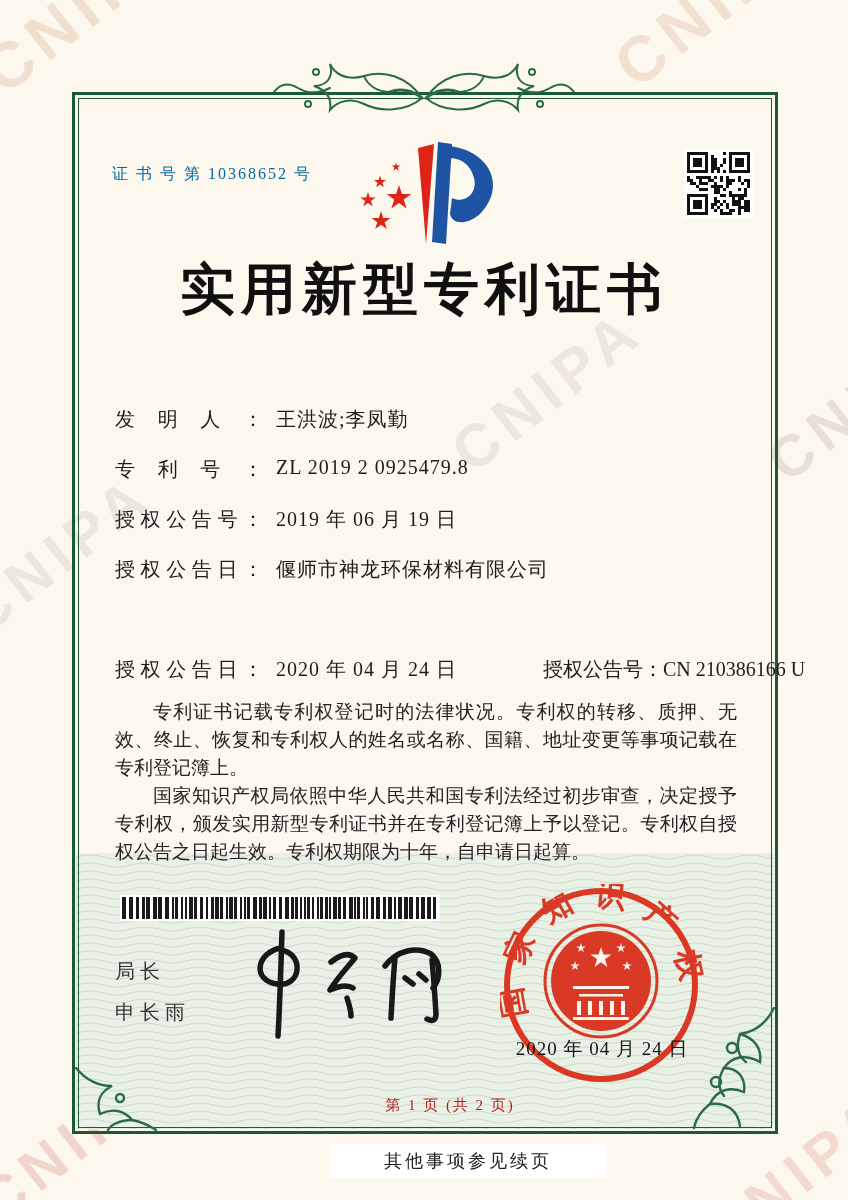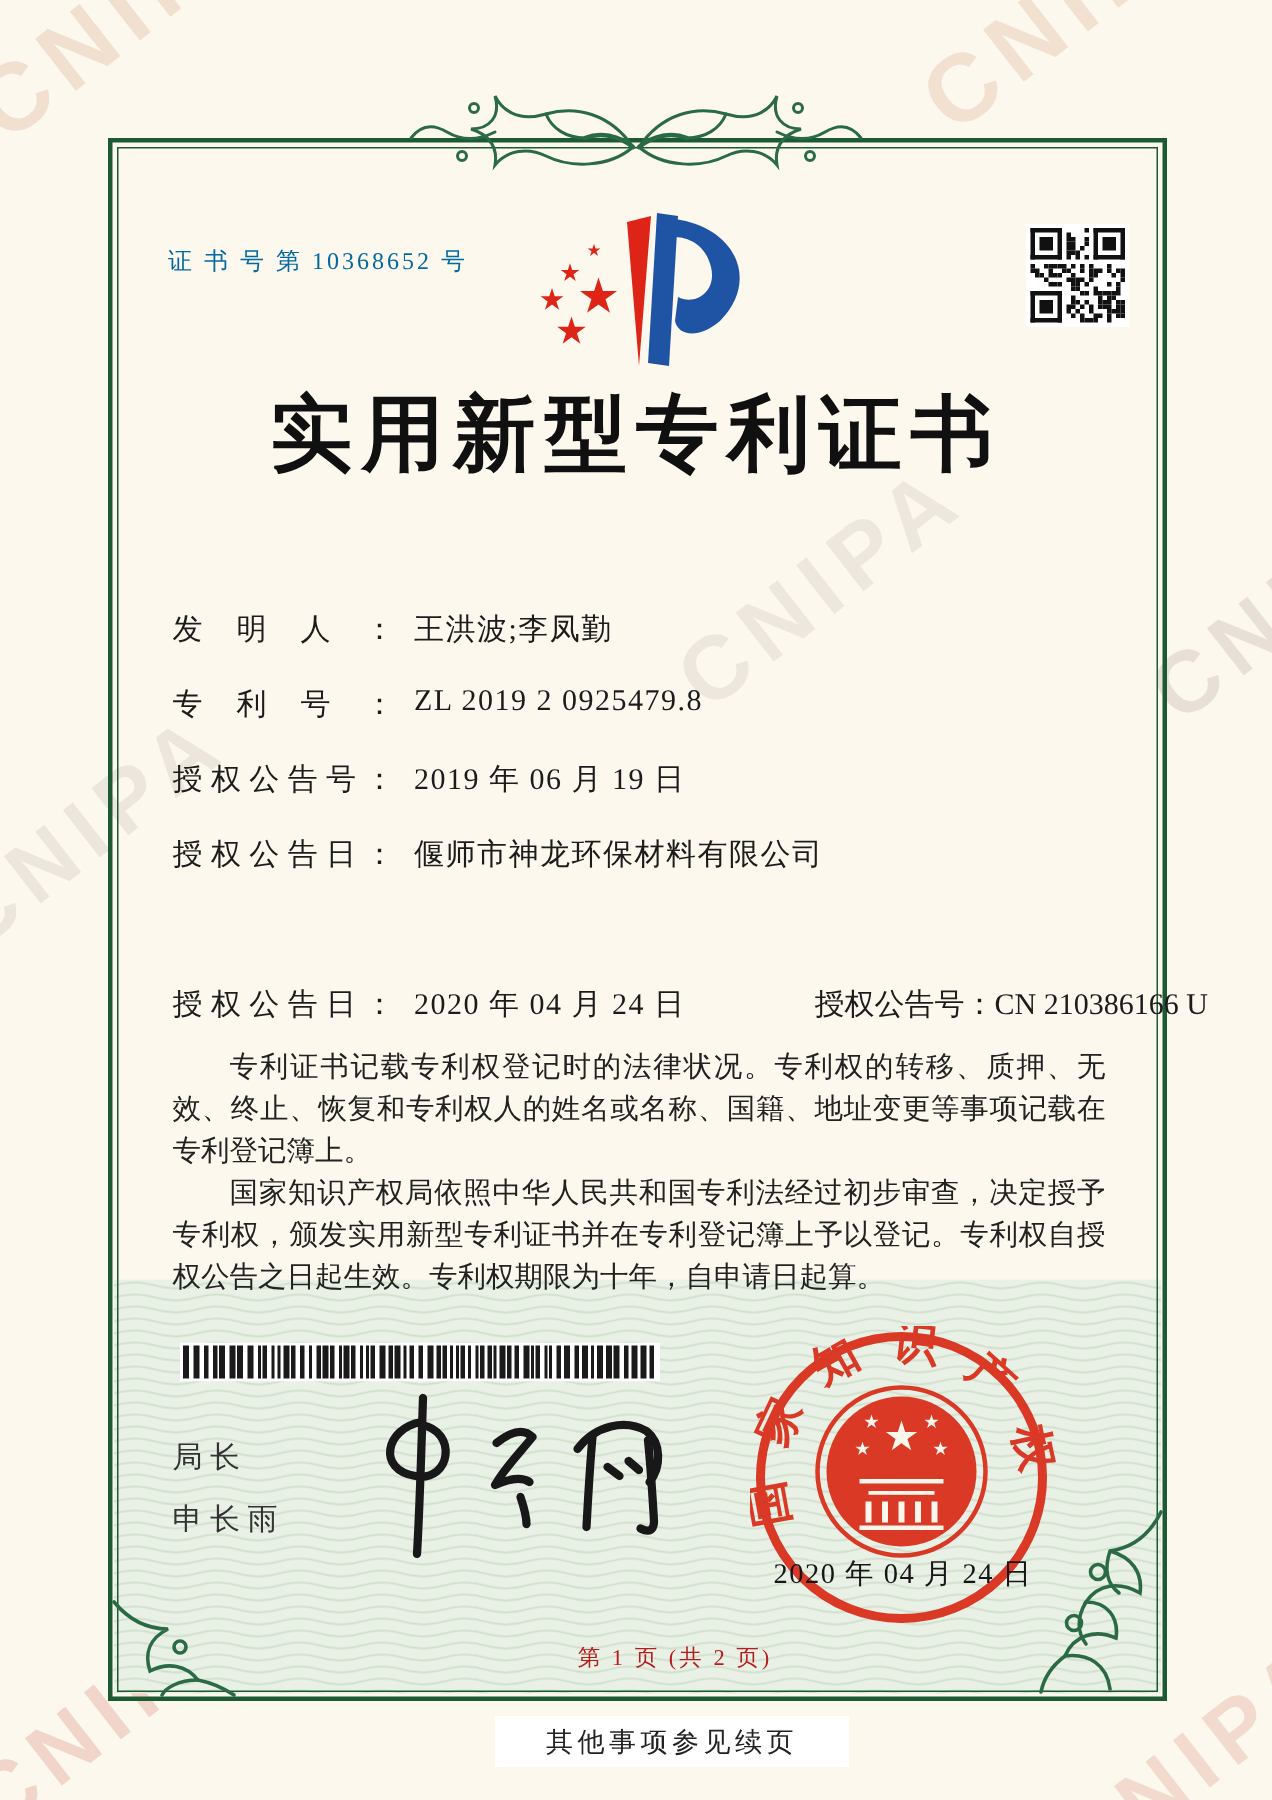--- a/index.html
+++ b/index.html
@@ -51,21 +51,21 @@
   .seal{position:absolute; left:500px; top:884px; z-index:5;}
   .seal-date{
     position:absolute; left:500px; top:1036px; width:204px; text-align:center; z-index:6;
     font-size:19px; color:#161616; letter-spacing:1px;
   }
   .page-info{
     position:absolute; left:72px; top:1096px; width:700px; text-align:center; z-index:6;
     font-size:15px; color:#b91c1c; letter-spacing:2px;margin-left:28px;
   }
   .footer-note{
-    position:absolute; left:330px; top:1144px; width:236px; height:34px; z-index:4;
+    position:absolute; left:330px; top:1144px; width:276px; height:34px; z-index:4;
     background:#ffffff; text-align:center; line-height:34px; font-size:18px; letter-spacing:3px; color:#222;
   }
 </style>
 </head>
 <body>
 
 <div class="page">
 
   <svg width="0" height="0" style="position:absolute">
     <defs>

